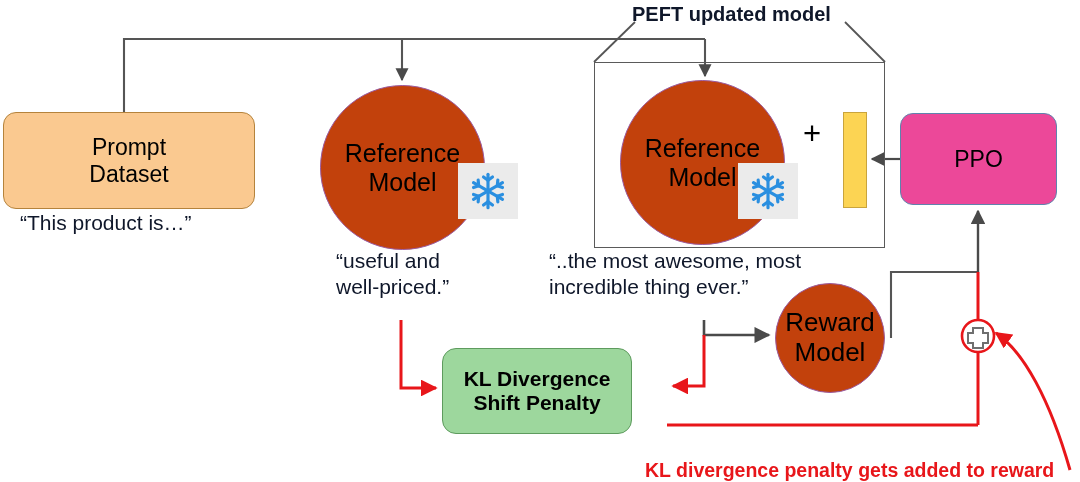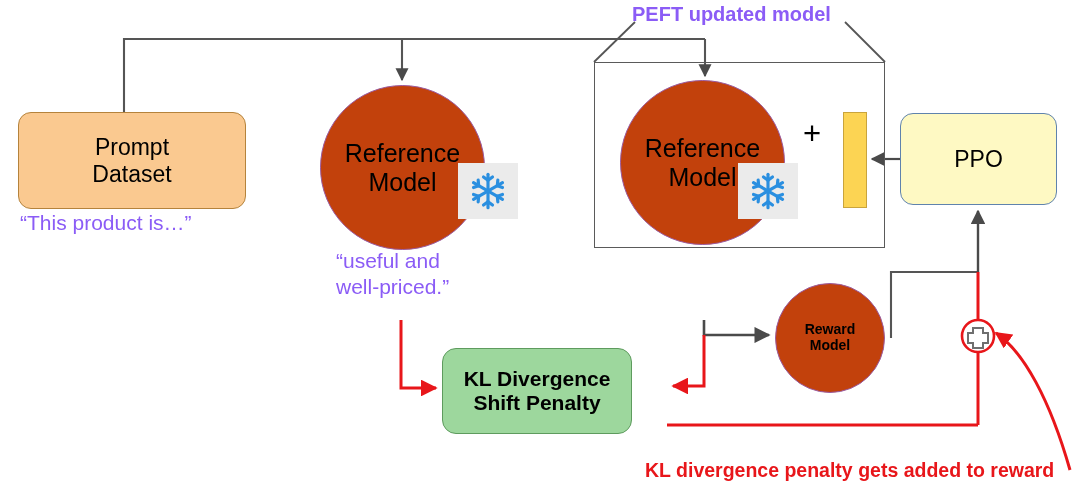--- a/index.html
+++ b/index.html
@@ -30,39 +30,39 @@
     box-sizing: border-box;
     display: flex;
     align-items: center;
     justify-content: center;
     text-align: center;
     line-height: 1.14;
     color: #000000;
   }
   
   #prompt-dataset {
-    left: 18px;  top: 112px;
-    width: 228px; height: 97px;
+    left: 3px;  top: 112px;
+    width: 252px; height: 97px;
     background: #fac990;
     border: 1.3px solid #b5833c;
     border-radius: 13px;
     font-size: 23px;
   }
   
   .circle {
     border-radius: 50%;
     background: #c2410c;
     border: 1.2px solid #9a5aa0;
     font-size: 25px;
   }
   #ref-model-left  { left: 320px; top: 85px;  width: 165px; height: 165px; }
   #ref-model-right { left: 620px; top: 80px;  width: 165px; height: 165px; }
   #reward-model {
     left: 775px; top: 283px; width: 110px; height: 110px;
-    font-size: 14px; font-weight: bold;
+    font-size: 26px; font-weight: normal;
   }
   .circle .lbl { position: relative; z-index: 1; }
   
   .snowflake {
     position: absolute;
     background: #ebebeb;
     display: flex;
     align-items: center;
     justify-content: center;
     z-index: 3;
@@ -76,21 +76,21 @@
     border: 1.2px solid #c9a43c;
   }
   
   #plus-sign {
     left: 795px; top: 117px; width: 34px; height: 34px;
     font-size: 31px; color: #000;
   }
   
   #ppo-box {
     left: 900px; top: 113px; width: 157px; height: 92px;
-    background: #fef9c3;
+    background: #ec4899;
     border: 1.2px solid #5f83ad;
     border-radius: 13px;
     font-size: 23px;
   }
   
   #kl-box {
     left: 442px; top: 348px; width: 190px; height: 86px;
     background: #9dd79d;
     border: 1.2px solid #5e9b5e;
     border-radius: 14px;
@@ -101,21 +101,21 @@
     position: absolute;
     left: 594px; top: 62px; width: 291px; height: 186px;
     border: 1.3px solid #5a5a5a;
     background: transparent;
     box-sizing: border-box;
     z-index: 0;
   }
   
   .txt {
     position: absolute;
-    color: #8b5cf6;
+    color: #0f172a;
     line-height: 1.22;
     white-space: pre-line;
   }
   #peft-title {
     left: 632px; top: 2px;
     font-size: 20px; font-weight: bold;
   }
   #quote-prompt   { left: 20px;  top: 210px; font-size: 21px; }
   #quote-left     { left: 336px; top: 248px; font-size: 21px; }
   #quote-right    { left: 549px; top: 248px; font-size: 21px; }
@@ -256,16 +256,18 @@
 Shift Penalty</span>
   </div>
 
   <div class="txt" id="peft-title">PEFT updated model</div>
 
   <div class="txt" id="quote-left">“useful and
 well-priced.”</div>
 
   <div class="txt" id="quote-prompt">“This product  is…”</div>
 
+  <div class="txt" id="quote-right">“..the most awesome, most
+incredible thing ever.”</div>
 
   <div class="txt" id="red-caption">KL divergence penalty gets added to reward</div>
 
 </div>
 
 </body></html>

